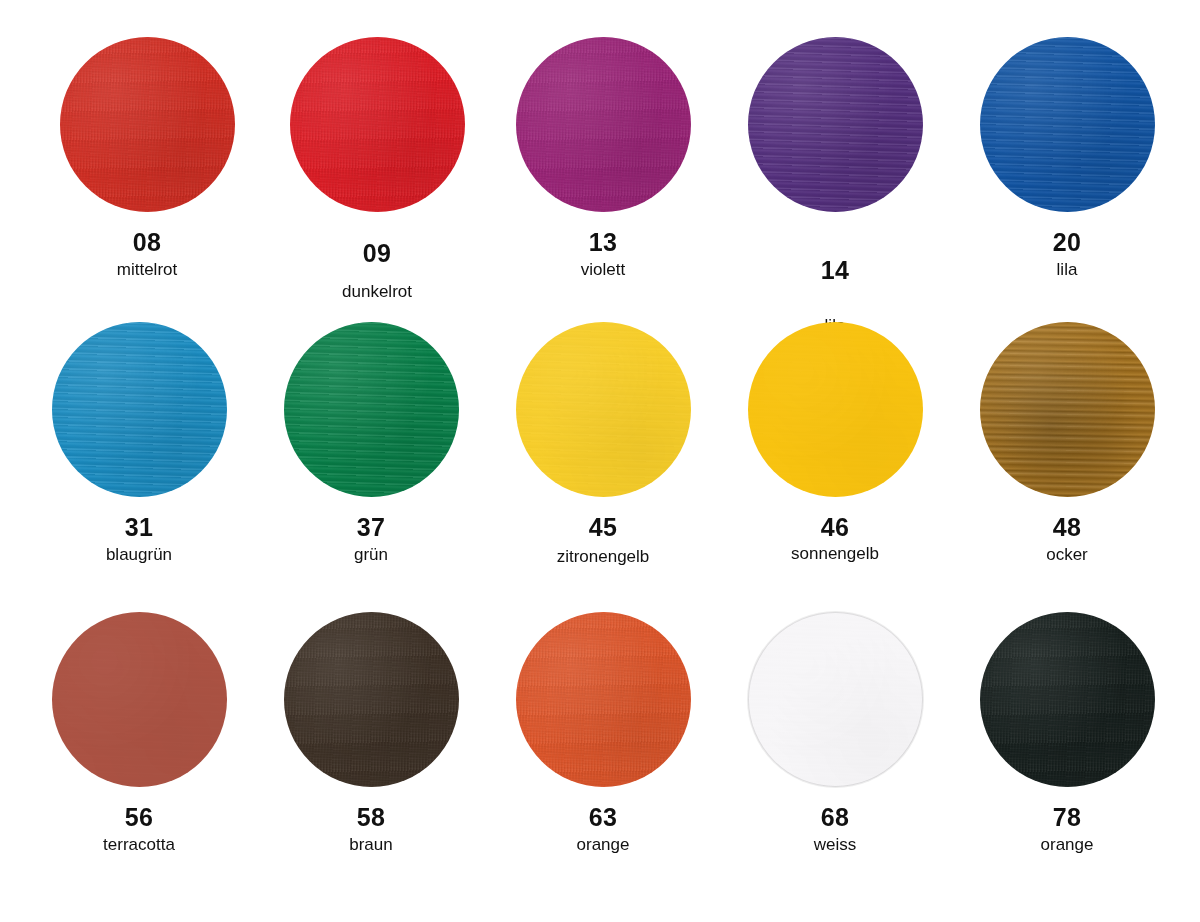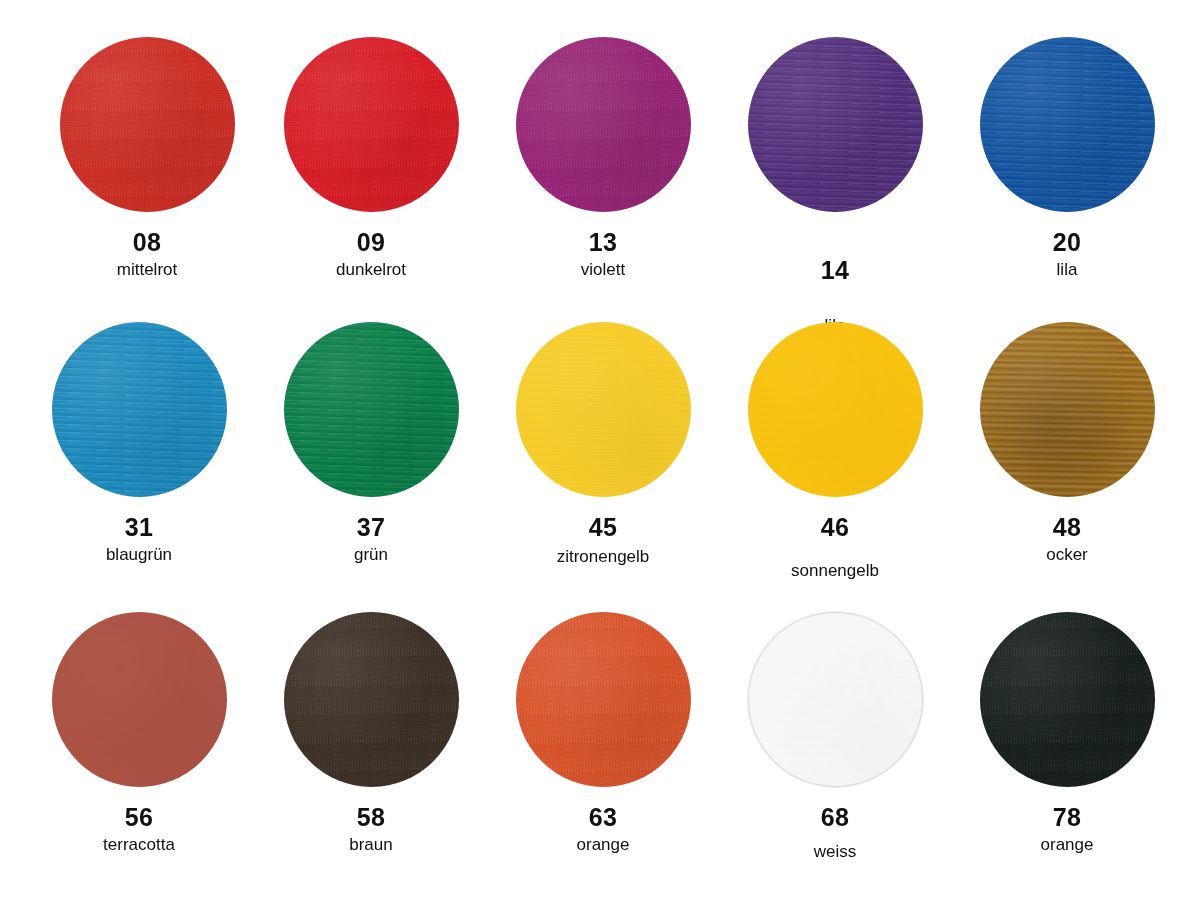--- a/index.html
+++ b/index.html
@@ -123,21 +123,21 @@
 
 <div id="sheet">
   <div class="grid" id="swatch-grid">
       <div class="cell" style="position: absolute; left: 27px; top: 37px;">
         <div class="swatch-wrap">
           <div class="swatch tex-grain" style="background-color: rgb(212, 45, 34);"></div>
         </div>
         <div class="code" style="margin-top: 18px;">08</div>
         <div class="name" style="margin-top: 5px;">mittelrot</div>
       </div>
-      <div class="cell" style="position: absolute; left: 251px; top: 37px;">
+      <div class="cell" style="position: absolute; left: 257px; top: 37px; gap: 11px;">
         <div class="swatch-wrap">
           <div class="swatch tex-grain" style="background-color: rgb(224, 27, 36);"></div>
         </div>
         <div class="code" style="margin-top: 18px;">09</div>
         <div class="name" style="margin-top: 5px;">dunkelrot</div>
       </div>
       <div class="cell" style="position: absolute; left: 483px; top: 37px;">
         <div class="swatch-wrap">
           <div class="swatch tex-grain" style="background-color: rgb(156, 35, 120);"></div>
         </div>
@@ -177,21 +177,21 @@
           <div class="swatch tex-smooth" style="background-color: rgb(247, 206, 42);"></div>
         </div>
         <div class="code" style="margin-top: 18px;">45</div>
         <div class="name" style="margin-top: 7px;">zitronengelb</div>
       </div>
       <div class="cell" style="position: absolute; left: 715px; top: 322px;">
         <div class="swatch-wrap">
           <div class="swatch tex-flat" style="background-color: rgb(248, 195, 16);"></div>
         </div>
         <div class="code" style="margin-top: 18px;">46</div>
-        <div class="name" style="margin-top: 21px;">sonnengelb</div>
+        <div class="name" style="margin-top: 4px;">sonnengelb</div>
       </div>
       <div class="cell" style="position: absolute; left: 947px; top: 322px;">
         <div class="swatch-wrap">
           <div class="swatch tex-mottle" style="background-color: rgb(168, 116, 30);"></div>
         </div>
         <div class="code" style="margin-top: 18px;">48</div>
         <div class="name" style="margin-top: 5px;">ocker</div>
       </div>
       <div class="cell" style="position: absolute; left: 19px; top: 612px;">
         <div class="swatch-wrap">
@@ -212,21 +212,21 @@
           <div class="swatch tex-grain" style="background-color: rgb(225, 85, 41);"></div>
         </div>
         <div class="code" style="margin-top: 18px;">63</div>
         <div class="name" style="margin-top: 5px;">orange</div>
       </div>
       <div class="cell" style="position: absolute; left: 715px; top: 612px;">
         <div class="swatch-wrap">
           <div class="swatch tex-flat ringed" style="background-color: rgb(247, 246, 248);"></div>
         </div>
         <div class="code" style="margin-top: 18px;">68</div>
-        <div class="name" style="margin-top: 12px;">weiss</div>
+        <div class="name" style="margin-top: 5px;">weiss</div>
       </div>
       <div class="cell" style="position: absolute; left: 947px; top: 612px;">
         <div class="swatch-wrap">
           <div class="swatch tex-grain" style="background-color: rgb(21, 30, 28);"></div>
         </div>
         <div class="code" style="margin-top: 18px;">78</div>
         <div class="name" style="margin-top: 5px;">orange</div>
       </div>
     </div>
 </div>

